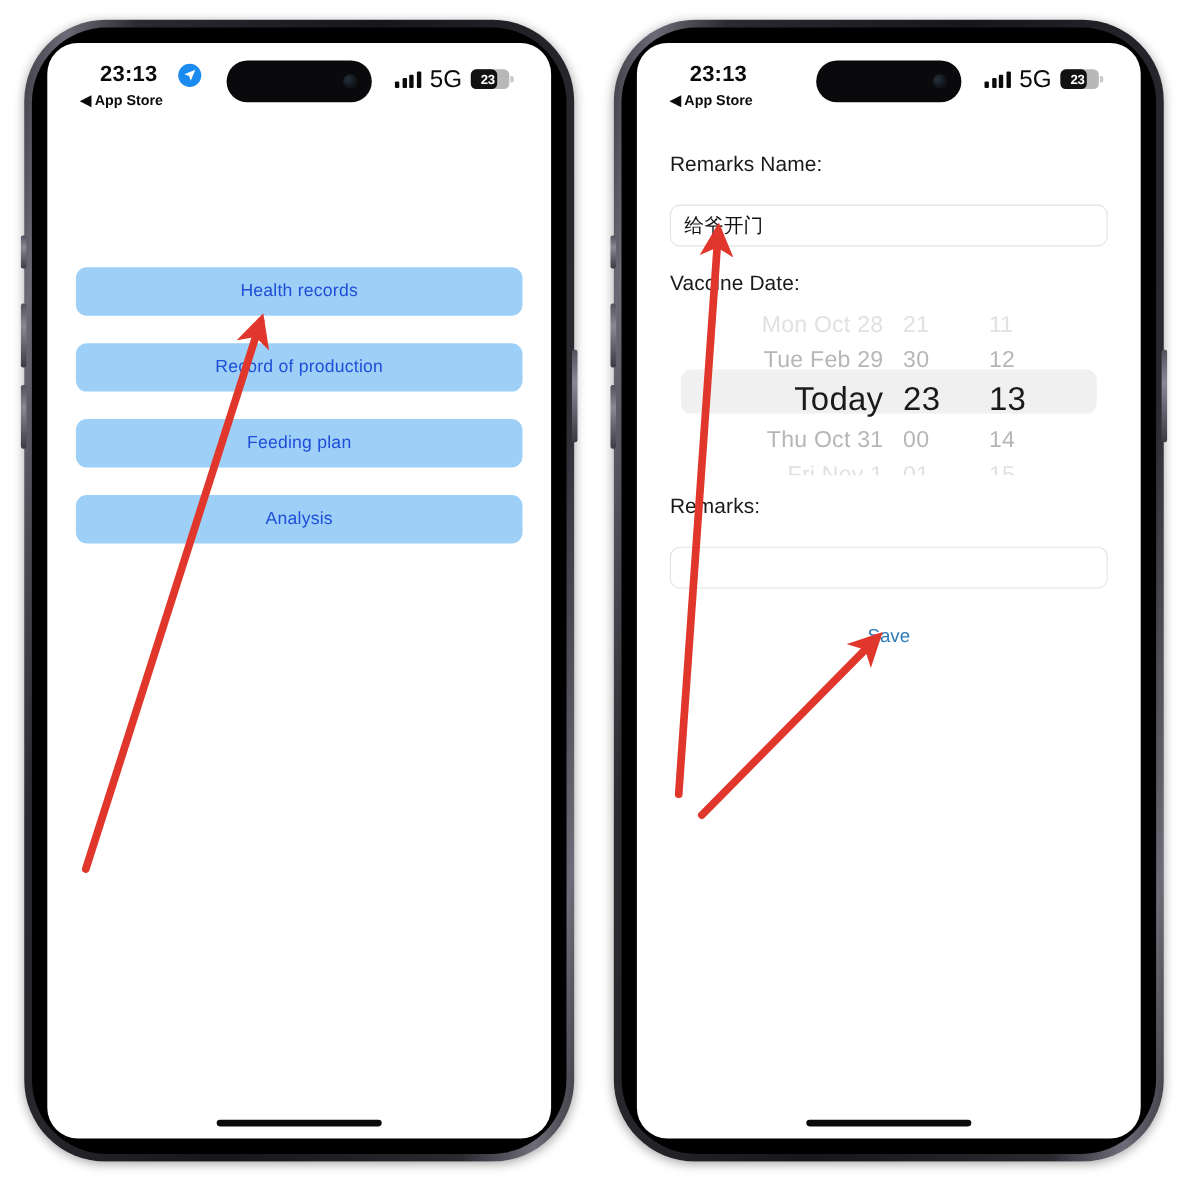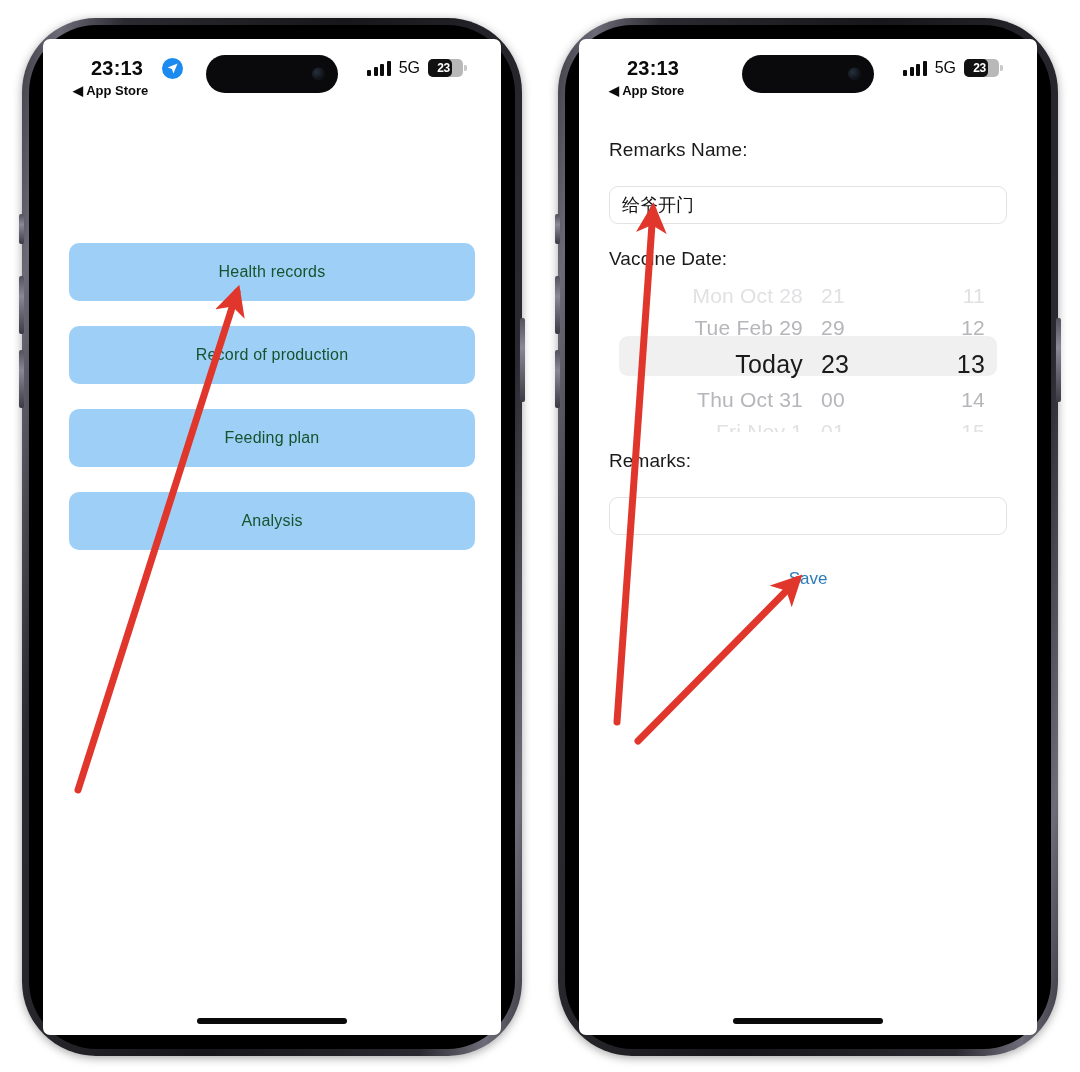--- a/index.html
+++ b/index.html
@@ -22,21 +22,21 @@
     background: linear-gradient(98deg,#3c3a42 0%, #6c6a76 6%, #2b2a30 16%, #17161a 50%, #2a2930 84%, #6e6c78 94%, #3a3840 100%);
     box-shadow: 0 2px 10px rgba(0,0,0,.35);
   }
   .frame-inner {
     position: absolute; inset: 7px;
     border-radius: 68px;
     background: #000;
   }
   .screen {
     position: absolute; left: 14px; right: 14px; top: 14px; bottom: 14px;
-    border-radius: 7px;
+    border-radius: 28px;
     background: #ffffff;
     overflow: hidden;
   }
 
   
   .btn-side {
     position: absolute;
     background: linear-gradient(180deg,#53515c,#8a8895 35%,#3c3a44);
     border-radius: 2px;
   }
@@ -79,21 +79,21 @@
   .sb-right {
     position: absolute; right: 38px; top: 20px;
     display: flex; align-items: center; gap: 8px;
   }
   .sig { display: flex; align-items: flex-end; gap: 2.5px; height: 15px; }
   .sig i { display: block; width: 4px; background: #0b0b0b; border-radius: 1px; }
   .sig i:nth-child(1) { height: 6px; }
   .sig i:nth-child(2) { height: 9px; }
   .sig i:nth-child(3) { height: 12px; }
   .sig i:nth-child(4) { height: 15px; }
-  .sb-net { font-size: 16px; font-weight: 500; color: #0b0b0b; }
+  .sb-net { font-size: 22px; font-weight: 500; color: #0b0b0b; }
   .batt {
     position: relative; width: 35px; height: 18px; border-radius: 5px;
     background: #b8b8b8; display: flex; align-items: center;
   }
   .batt::after {
     content: ""; position: absolute; right: -4px; top: 6px;
     width: 3px; height: 6px; border-radius: 0 2px 2px 0; background: #c9c9c9;
   }
   .batt-fill {
     position: absolute; left: 0; top: 0; bottom: 0; width: 24px;
@@ -107,24 +107,24 @@
 
   
   .home-ind {
     position: absolute; left: 50%; transform: translateX(-50%);
     bottom: 11px; width: 150px; height: 6px; border-radius: 3px; background: #0a0a0a;
   }
 
   
   .menu { position: absolute; left: 26px; right: 26px; top: 204px; }
   .menu-btn {
-    height: 58px; margin-bottom: 25px;
+    height: 44px; margin-bottom: 25px;
     background: #9ed0f7; border-radius: 10px;
     display: flex; align-items: center; justify-content: center;
-    color: #14532d; font-size: 16px; letter-spacing: .2px; text-align: center;
+    color: #1d4ed8; font-size: 16px; letter-spacing: .2px; text-align: center;
   }
   .menu-btn:last-child { margin-bottom: 0; }
 
   
   .form { position: absolute; left: 30px; right: 30px; top: 100px; }
   .f-label {
     font-size: 19px; color: #1a1a1a; margin-bottom: 10px; letter-spacing: .1px;
   }
   .f-input {
     height: 38px; border: 1px solid #e2e2e4; border-radius: 9px;
@@ -141,24 +141,24 @@
     position: absolute; left: 10px; right: 10px; top: 56px; height: 40px;
     background: #f0f0f0; border-radius: 9px;
   }
   .picker-rows { position: relative; z-index: 2; }
   .p-row {
     display: flex; align-items: center; height: 32px;
     font-size: 21px; color: #a9a9ad; letter-spacing: .2px;
   }
   .p-row .c-day  { flex: 0 0 212px; text-align: right; padding-right: 18px; }
   .p-row .c-hour { flex: 0 0 78px;  text-align: left; }
-  .p-row .c-min  { flex: 0 0 86px;  text-align: right; }
+  .p-row .c-min  { flex: 0 0 86px;  text-align: left; }
   .p-row.faint { color: #e1e1e4; }
   .p-row.dim   { color: #b6b6ba; }
-  .p-row.sel   { color: #1a1a1a; font-size: 25px; height: 40px; }
+  .p-row.sel   { color: #1a1a1a; font-size: 30px; height: 40px; }
 
   .save-wrap { text-align: center; margin-top: 34px; }
   .save-link { font-size: 17px; color: #2b7bb9; display: inline-block; }
 
   
   .arrows { position: absolute; inset: 0; pointer-events: none; }
 </style>
 </head>
 <body>
 
@@ -251,21 +251,21 @@
           <div class="picker">
             <div class="picker-hl"></div>
             <div class="picker-rows">
               <div class="p-row faint">
                 <span class="c-day">Mon Oct 28</span>
                 <span class="c-hour">21</span>
                 <span class="c-min">11</span>
               </div>
               <div class="p-row dim">
                 <span class="c-day">Tue Feb 29</span>
-                <span class="c-hour">29</span>
+                <span class="c-hour">30</span>
                 <span class="c-min">12</span>
               </div>
               <div class="p-row sel">
                 <span class="c-day">Today</span>
                 <span class="c-hour">23</span>
                 <span class="c-min">13</span>
               </div>
               <div class="p-row dim">
                 <span class="c-day">Thu Oct 31</span>
                 <span class="c-hour">00</span>

